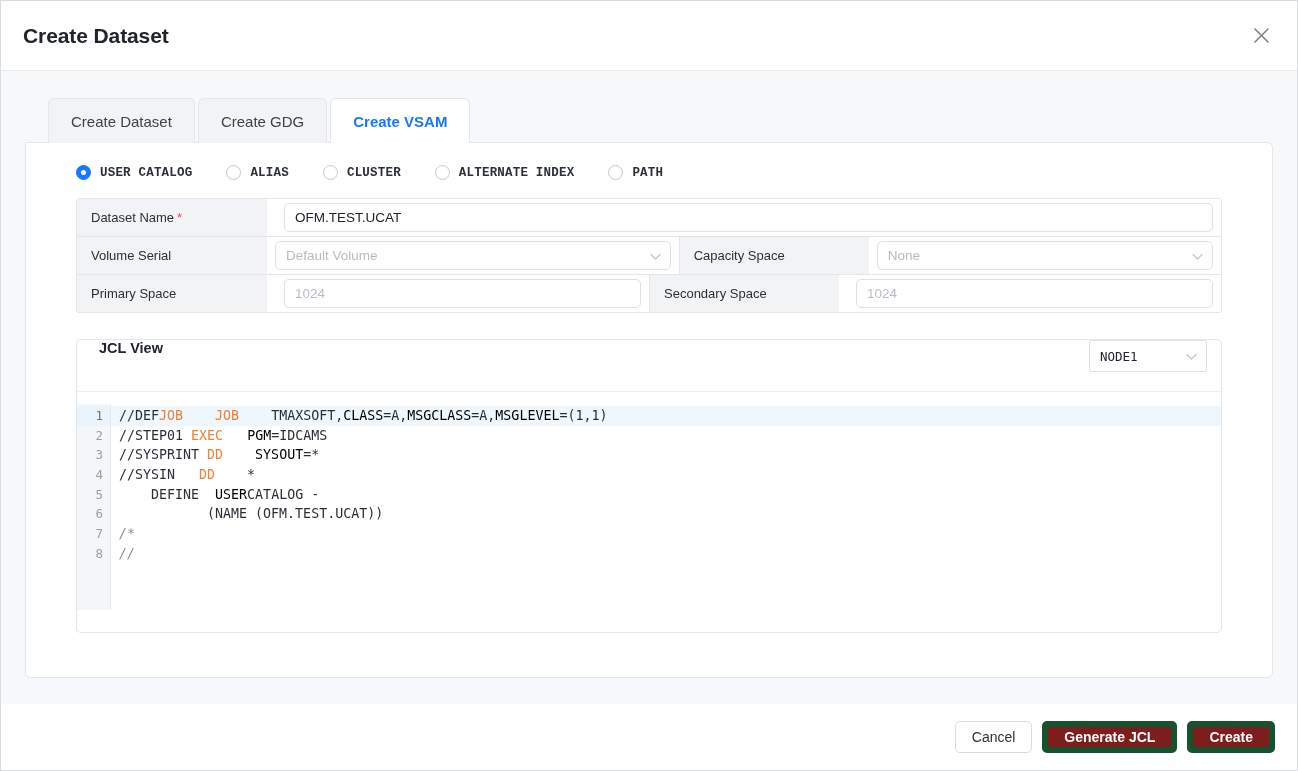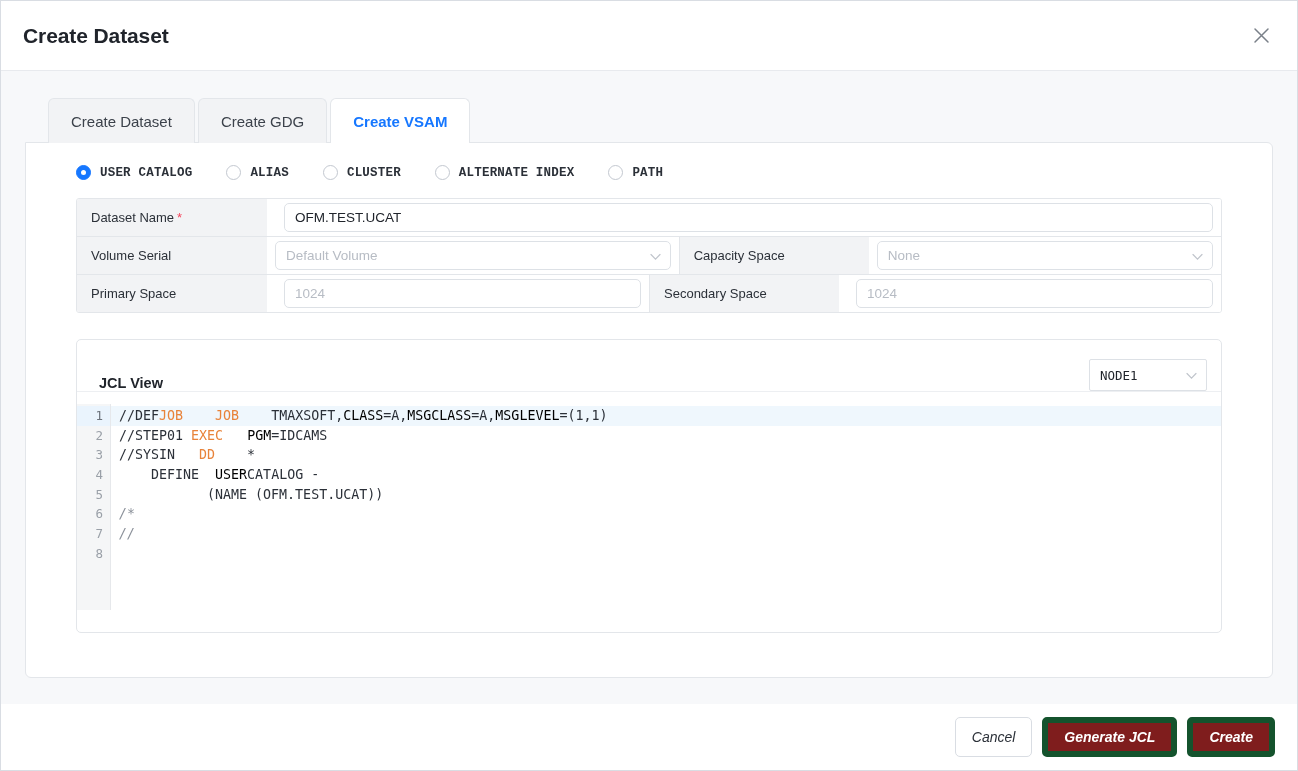--- a/index.html
+++ b/index.html
@@ -179,21 +179,21 @@
     margin: 26px 50px 0 50px;
     border: 1px solid #e3e6ea;
     border-radius: 5px;
     background: #ffffff;
     overflow: hidden;
     height: 294px;
     display: flex; flex-direction: column;
   }
   .jcl-head {
     height: 52px; flex: 0 0 52px;
-    display: flex; align-items: flex-end; justify-content: space-between;
+    display: flex; align-items: flex-start; justify-content: space-between;
     padding: 0 14px 0 22px;
     border-bottom: 1px solid #edeff2;
   }
   .jcl-title { font-size: 14.5px; font-weight: 700; color: #20242b; }
   .node-sel {
     width: 118px; height: 32px;
     border: 1px solid #dde1e6; border-radius: 2px;
     background: #fff;
     display: flex; align-items: center;
     padding: 0 10px; position: relative;
@@ -246,25 +246,24 @@
 
   
   .dlg-footer {
     flex: 0 0 66px; height: 66px;
     background: #ffffff;
     display: flex; align-items: center; justify-content: flex-end;
     padding: 0 22px;
     gap: 10px;
   }
   .btn {
-    height: 40px; border-radius: 5px;
+    height: 32px; border-radius: 5px;
     display: flex; align-items: center; justify-content: center;
     padding: 0 16px; font-size: 14px; cursor: pointer;
     white-space: nowrap;
-    font-style: italic;
   }
   .btn-default {
     background: #ffffff; color: #2b3038;
     border: 1px solid #d9dde3;
   }
   .btn-primary {
     background: #7f1d1d; color: #ffffff;
     border: 6px solid #14532d; font-weight: 600;
   }
 </style>
@@ -384,20 +383,21 @@
               <div>3</div>
               <div>4</div>
               <div>5</div>
               <div>6</div>
               <div>7</div>
               <div>8</div>
             </div>
           <div class="code" id="code">
               <div class="line hl"><span class="tk-plain">//DEF</span><span class="tk-key">JOB</span><span class="tk-plain">    </span><span class="tk-key">JOB</span><span class="tk-plain">    </span><span class="tk-plain">TMAXSOFT,</span><span class="tk-parm">CLASS</span><span class="tk-plain">=A,</span><span class="tk-parm">MSGCLASS</span><span class="tk-plain">=A,</span><span class="tk-parm">MSGLEVEL</span><span class="tk-plain">=(1,1)</span></div>
               <div class="line"><span class="tk-plain">//STEP01 </span><span class="tk-key">EXEC</span><span class="tk-plain">   </span><span class="tk-parm">PGM</span><span class="tk-plain">=IDCAMS</span></div>
+              <div class="line"><span class="tk-plain">//SYSPRINT </span><span class="tk-key">DD</span><span class="tk-plain">    </span><span class="tk-parm">SYSOUT</span><span class="tk-plain">=*</span></div>
               <div class="line"><span class="tk-plain">//SYSIN   </span><span class="tk-key">DD</span><span class="tk-plain">    </span><span class="tk-plain">*</span></div>
               <div class="line"><span class="tk-plain">    DEFINE  </span><span class="tk-parm">USER</span><span class="tk-plain">CATALOG -</span></div>
               <div class="line"><span class="tk-plain">           (NAME (OFM.TEST.UCAT))</span></div>
               <div class="line"><span class="tk-cmt">/*</span></div>
               <div class="line"><span class="tk-cmt">//</span></div>
             </div>
         </div>
       </div>
 
     </div>

